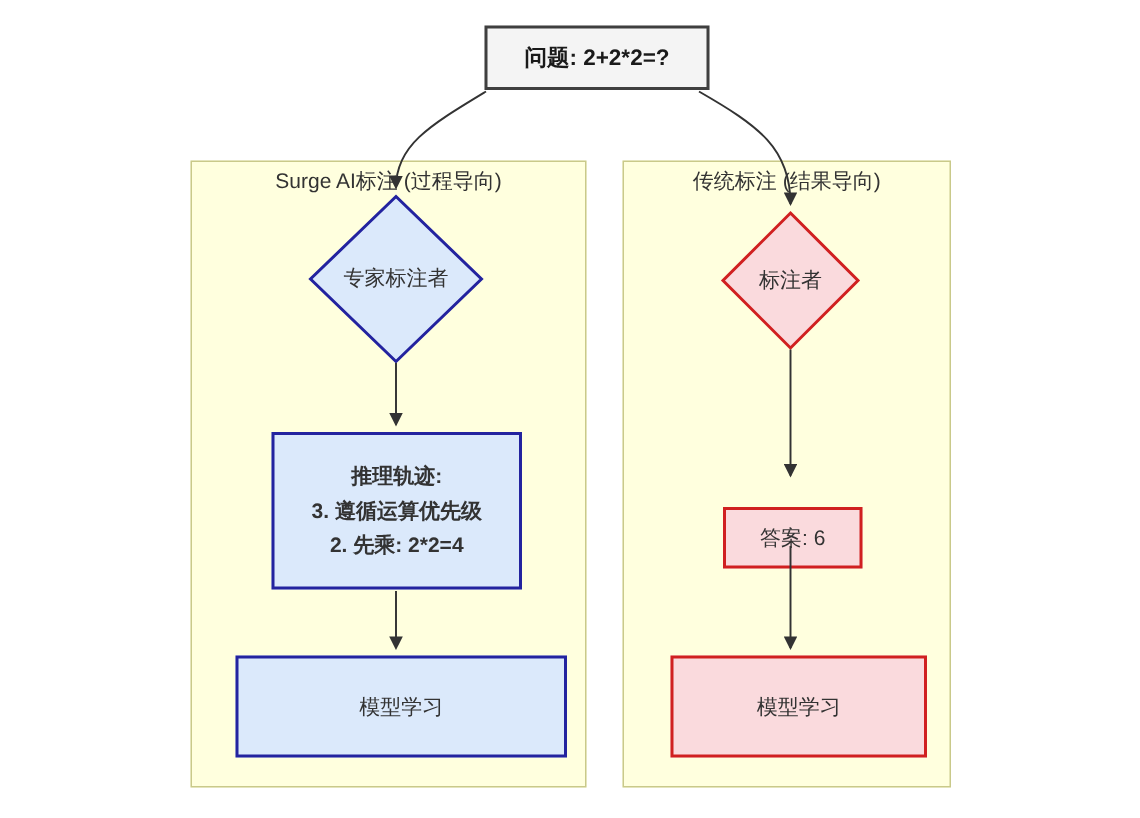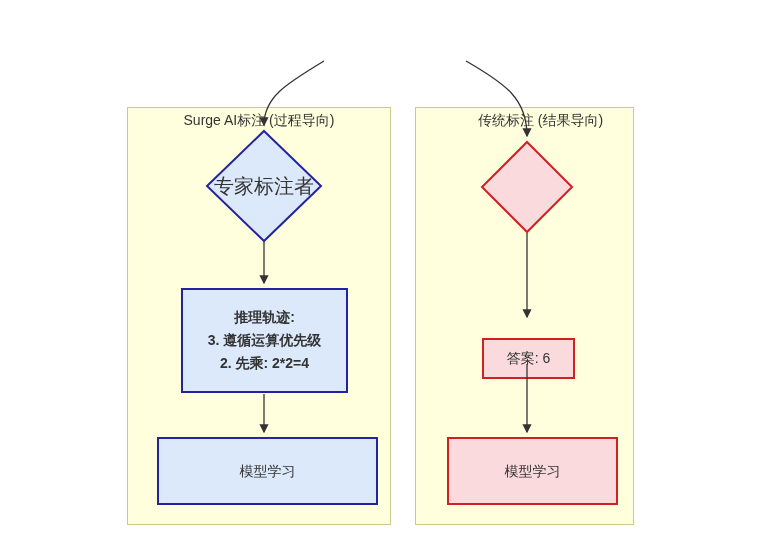--- a/index.html
+++ b/index.html
@@ -37,36 +37,39 @@
   .model-left{ left:157px; top:437px; width:221px; height:68px; line-height:25px; }
   .answer{ left:482px; top:322px; width:93px; height:41px;margin-top:16px; }
   .model-right{ left:447px; top:437px; width:171px; height:68px; line-height:25px; }
   #overlay{ position:absolute; left:0; top:0; z-index:2; pointer-events:none; }
   .diamond-blue{ fill:var(--blue-fill); stroke:var(--blue-border); stroke-width:2; }
   .diamond-red{ fill:var(--red-fill); stroke:var(--red-border); stroke-width:2; }
   .edge{ fill:none; stroke:var(--arrow); stroke-width:1.3; }
   .arrowhead{ fill:var(--arrow); }
   .diamond-label{
     position:absolute; z-index:3; display:flex; align-items:center; justify-content:center;
-    text-align:center; font-size:20px; color:var(--text);
+    text-align:center; font-size:14px; color:var(--text);
   }
   .dl-left{ left:207px; top:131px; width:114px; height:110px; }
   .dl-right{ left:482px; top:142px; width:90px; height:90px; }
 </style>
 </head>
 <body>
 
 <div class="stage">
 
   <div class="container" style="left:127px; top:107px; width:264px; height:418px;"></div>
   <div class="container" style="left:415px; top:107px; width:219px; height:418px;"></div>
 
   <div class="container-title" style="left:127px; top:112px; width:264px;text-align:center;">Surge AI标注 (过程导向)</div>
-  <div class="container-title" style="left:415px; top:112px; width:219px;margin-left:16px;">传统标注 (结果导向)</div>
+  <div class="container-title" style="left:415px; top:112px; width:219px;">传统标注 (结果导向)</div>
 
+  <div class="node question">
+    <span>问题: 2+2*2=?</span>
+  </div>
 
   <div class="node node-blue reasoning">
     <span>推理轨迹:</span>
     <span>3. 遵循运算优先级</span>
     <span>2. 先乘: 2*2=4</span>
   </div>
   <div class="node node-blue model-left">
     <span>模型学习</span>
   </div>
 
@@ -89,14 +92,15 @@
 
     <path class="edge" d="M 324,61 C 286,84 264,97 264,125" marker-end="url(#arrow)"></path>
     <path class="edge" d="M 466,61 C 506,84 527,99 527,136" marker-end="url(#arrow)"></path>
     <path class="edge" d="M 264,242 L 264,283" marker-end="url(#arrow)"></path>
     <path class="edge" d="M 264,394 L 264,432" marker-end="url(#arrow)"></path>
     <path class="edge" d="M 527,233 L 527,317" marker-end="url(#arrow)"></path>
     <path class="edge" d="M 527,364 L 527,432" marker-end="url(#arrow)"></path>
   </svg>
 
   <div class="diamond-label dl-left">专家标注者</div>
+  <div class="diamond-label dl-right">标注者</div>
 
 </div>
 
 </body></html>

